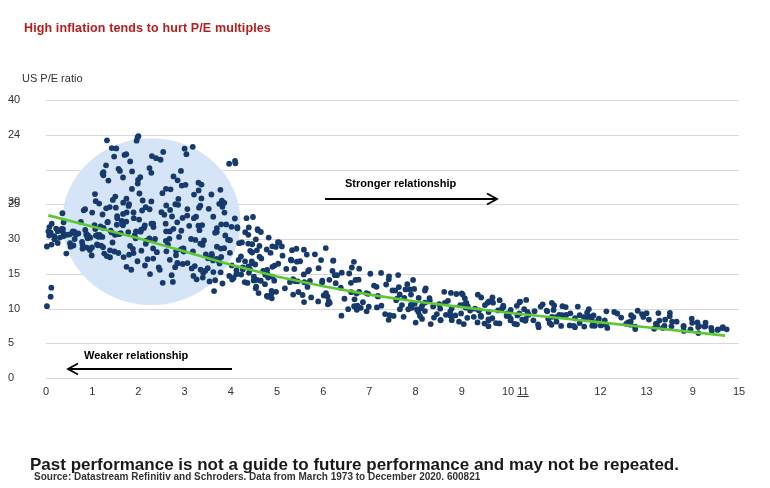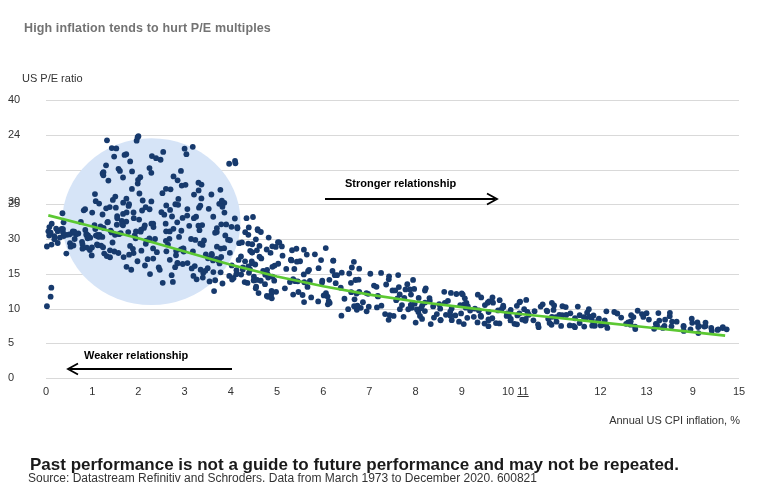--- a/index.html
+++ b/index.html
@@ -18,21 +18,21 @@
     position: relative;
     width: 770px;
     height: 488px;
   }
   .chart-title {
     position: absolute;
     left: 24px;
     top: 21px;
     font-size: 12.5px;
     font-weight: bold;
-    color: #737373;
+    color: #b91c1c;
     letter-spacing: 0.01em;
     white-space: nowrap;
   }
   .brand-logo {
     position: absolute;
     right: 22px;
     top: 18px;
     font-size: 27px;
     font-weight: bold;
     color: #173a6d;
@@ -114,36 +114,36 @@
     left: 30px;
     top: 455px;
     font-size: 17px;
     font-weight: bold;
     color: #1a1a1a;
     white-space: nowrap;
     text-align: center;
   }
   .footer-src {
     position: absolute;
-    left: 28px;
+    left: 34px;
     top: 471px;
-    font-size: 12px;
+    font-size: 10px;
     color: #333333;
     white-space: nowrap;
+    font-weight: bold;
   }
 </style>
 </head>
 <body>
 
 <div id="root">
 
   <div class="chart-title">High inflation tends to hurt P/E multiples</div>
 
   <div class="y-axis-title">US P/E ratio</div>
-  <div class="x-axis-title">Annual US CPI inflation, %</div>
 
   <div id="y-ticks">
       <div class="y-tick-label" style="top: 371px;">0</div>
       <div class="y-tick-label" style="top: 336.25px;">5</div>
       <div class="y-tick-label" style="top: 301.5px;">10</div>
       <div class="y-tick-label" style="top: 266.75px;">15</div>
       <div class="y-tick-label" style="top: 232px;">30</div>
       <div class="y-tick-label" style="top: 197.25px;">25</div>
       <div class="y-tick-label" style="top: 162.5px; margin-top: 32px;">30</div>
       <div class="y-tick-label" style="top: 127.75px;">24</div>

